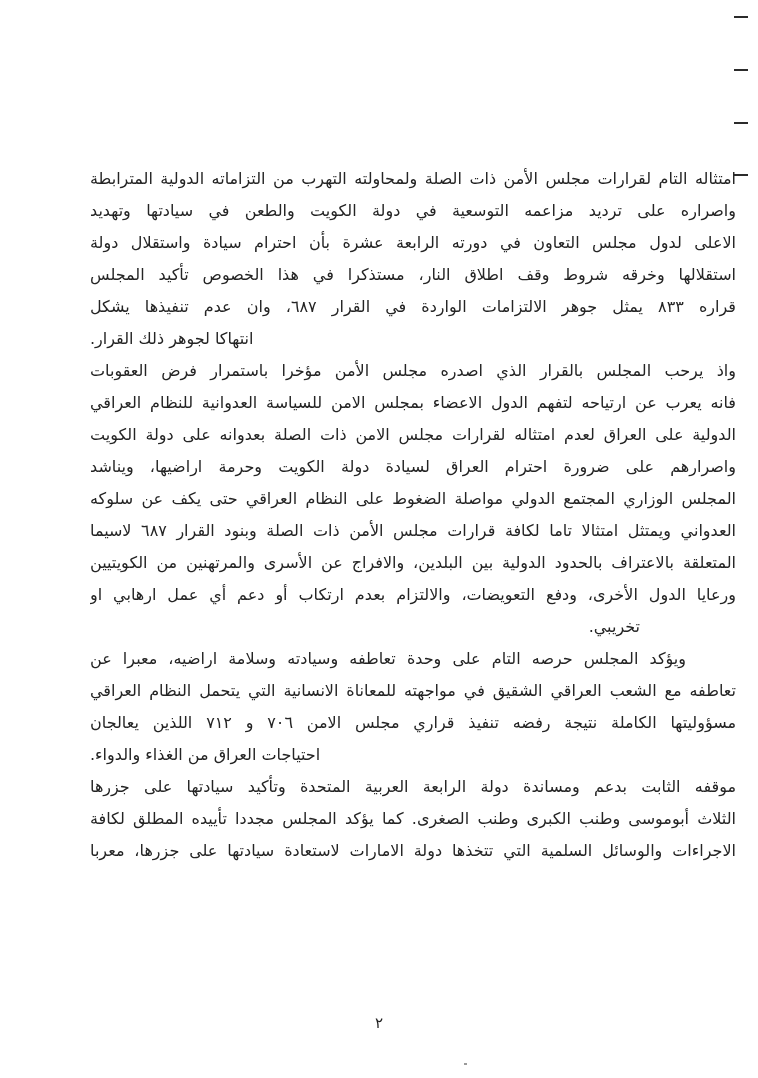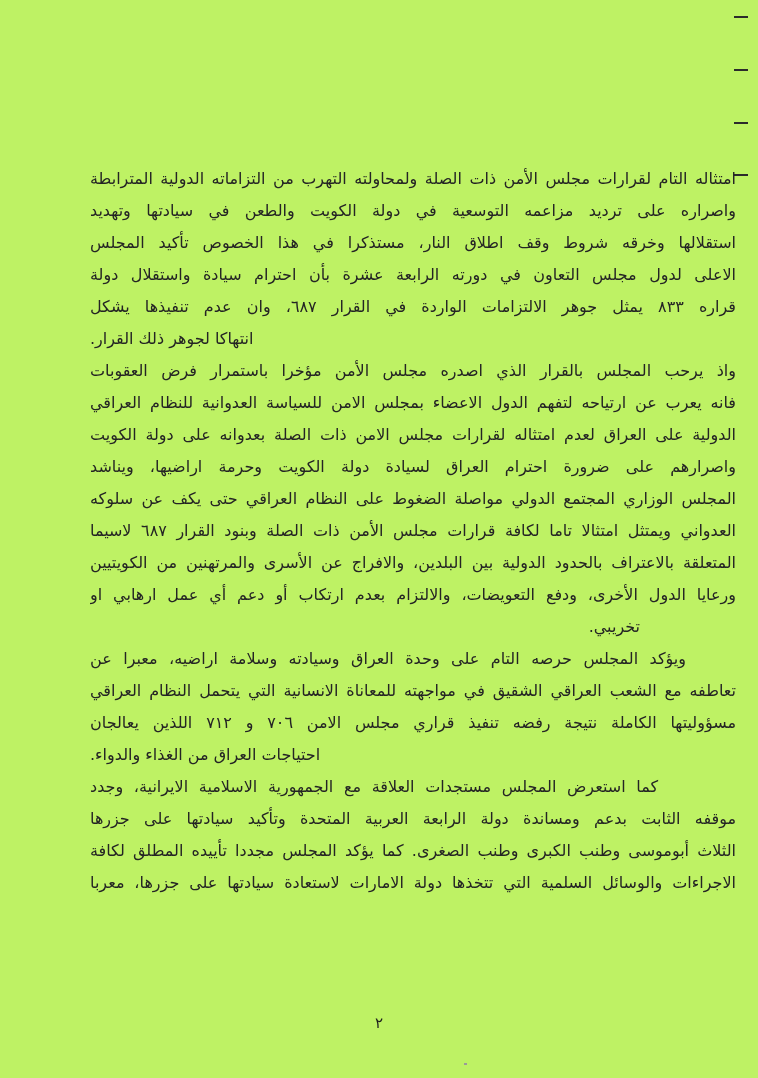--- a/index.html
+++ b/index.html
@@ -1,20 +1,20 @@
 <!DOCTYPE html>
 <html lang="ar"><head>
 <meta charset="utf-8">
 <style>
   html,body{margin:0;padding:0;background:#d9d9d9;}
   .page{
     position:relative;
     width:758px;height:1078px;
     margin:0 auto;
-    background:#bef264;
+    background:#ffffff;
     overflow:hidden;
     font-family:"DejaVu Sans",sans-serif;
     color:#242424;
   }
   .textblock{
     position:absolute;
     top:163px;right:22px;
     width:646px;
     direction:rtl;
   }
@@ -59,38 +59,37 @@
 <div class="page">
 
   <span class="mark m1"></span>
   <span class="mark m2"></span>
   <span class="mark m3"></span>
   <span class="mark m4"></span>
 
   <div class="textblock">
     <div class="line">امتثاله التام لقرارات مجلس الأمن ذات الصلة ولمحاولته التهرب من التزاماته الدولية المترابطة</div>
     <div class="line">واصراره على ترديد مزاعمه التوسعية في دولة الكويت والطعن في سيادتها وتهديد</div>
+    <div class="line">الاعلى لدول مجلس التعاون في دورته الرابعة عشرة بأن احترام سيادة واستقلال دولة</div>
     <div class="line">استقلالها وخرقه شروط وقف اطلاق النار، مستذكرا في هذا الخصوص تأكيد المجلس</div>
-    <div class="line">الاعلى لدول مجلس التعاون في دورته الرابعة عشرة بأن احترام سيادة واستقلال دولة</div>
     <div class="line">قراره ٨٣٣ يمثل جوهر الالتزامات الواردة في القرار ٦٨٧، وان عدم تنفيذها يشكل</div>
     <div class="line end-left">انتهاكا لجوهر ذلك القرار.</div>
     <div class="line">واذ يرحب المجلس بالقرار الذي اصدره مجلس الأمن مؤخرا باستمرار فرض العقوبات</div>
     <div class="line">فانه يعرب عن ارتياحه لتفهم الدول الاعضاء بمجلس الامن للسياسة العدوانية للنظام العراقي</div>
     <div class="line">الدولية على العراق لعدم امتثاله لقرارات مجلس الامن ذات الصلة بعدوانه على دولة الكويت</div>
     <div class="line">واصرارهم على ضرورة احترام العراق لسيادة دولة الكويت وحرمة اراضيها، ويناشد</div>
     <div class="line">المجلس الوزاري المجتمع الدولي مواصلة الضغوط على النظام العراقي حتى يكف عن سلوكه</div>
     <div class="line">العدواني ويمتثل امتثالا تاما لكافة قرارات مجلس الأمن ذات الصلة وبنود القرار ٦٨٧ لاسيما</div>
     <div class="line">المتعلقة بالاعتراف بالحدود الدولية بين البلدين، والافراج عن الأسرى والمرتهنين من الكويتيين</div>
     <div class="line">ورعايا الدول الأخرى، ودفع التعويضات، والالتزام بعدم ارتكاب أو دعم أي عمل ارهابي او</div>
     <div class="line end-right">تخريبي.</div>
-    <div class="line indent-md">ويؤكد المجلس حرصه التام على وحدة العراق وسيادته وسلامة اراضيه، معبرا عن</div>
+    <div class="line indent-md">ويؤكد المجلس حرصه التام على وحدة تعاطفه وسيادته وسلامة اراضيه، معبرا عن</div>
     <div class="line">تعاطفه مع الشعب العراقي الشقيق في مواجهته للمعاناة الانسانية التي يتحمل النظام العراقي</div>
     <div class="line">مسؤوليتها الكاملة نتيجة رفضه تنفيذ قراري مجلس الامن ٧٠٦ و ٧١٢ اللذين يعالجان</div>
     <div class="line end-left">احتياجات العراق من الغذاء والدواء.</div>
-    <div class="line indent-lg">كما استعرض المجلس مستجدات العلاقة مع الجمهورية الاسلامية الايرانية، وجدد</div>
     <div class="line">موقفه الثابت بدعم ومساندة دولة الرابعة العربية المتحدة وتأكيد سيادتها على جزرها</div>
     <div class="line">الثلاث أبوموسى وطنب الكبرى وطنب الصغرى. كما يؤكد المجلس مجددا تأييده المطلق لكافة</div>
     <div class="line">الاجراءات والوسائل السلمية التي تتخذها دولة الامارات لاستعادة سيادتها على جزرها، معربا</div>
   </div>
 
   <div class="pagenum">٢</div>
 
   <span class="speck"></span>
 </div>
 

